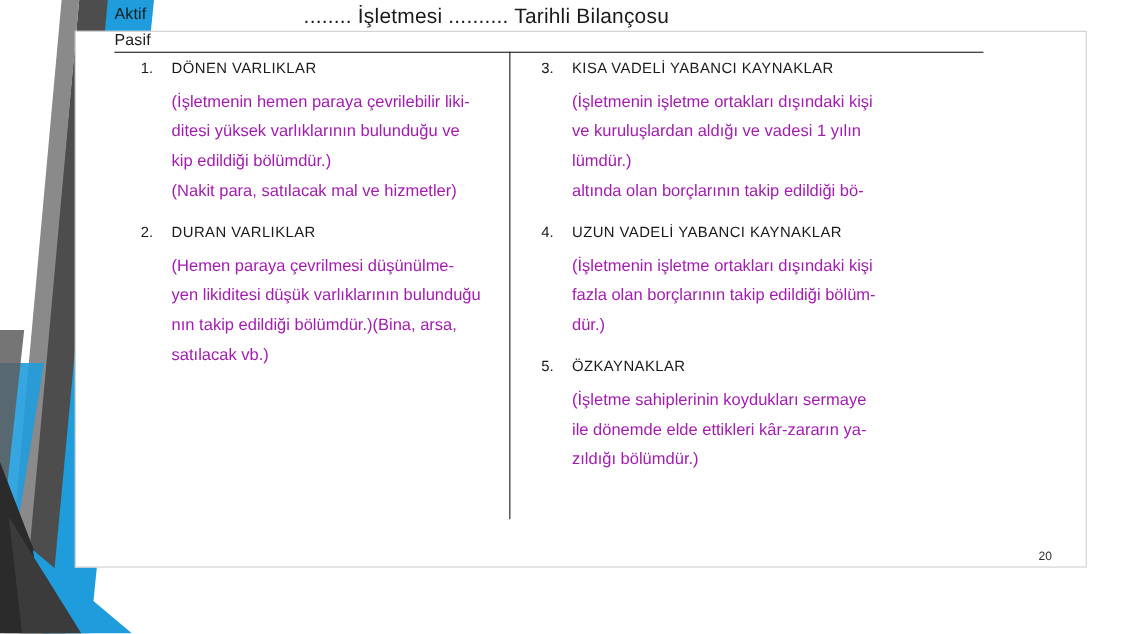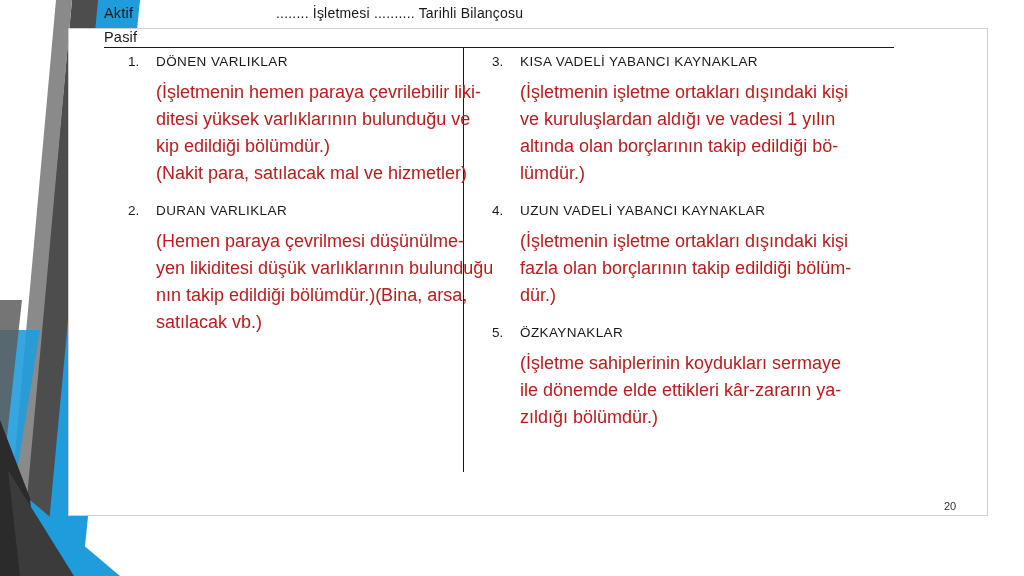--- a/index.html
+++ b/index.html
@@ -59,21 +59,21 @@
     left: 0;
     top: 24px;
     font-size: 14.5px;
     color: #1a1a1a;
     letter-spacing: .2px;
   }
   .title-center {
     position: absolute;
     left: 172px;
     top: 0;
-    font-size: 14px;
+    font-size: 19px;
     color: #1a1a1a;
     letter-spacing: .2px;
     white-space: nowrap;
   }
 
   
   .hrule {
     position: absolute;
     left: 104px;
     top: 47px;
@@ -117,22 +117,22 @@
     color: #1a1a1a;
     text-align: left;
   }
   .entry-title {
     font-size: 13.5px;
     color: #1a1a1a;
     letter-spacing: .4px;
   }
   .entry-body {
     margin-left: 28px;
-    font-size: 18px;
-    color: #b91c1c;
+    font-size: 15px;
+    color: #a21caf;
     line-height: 27px;
     margin-bottom: 16px;
     max-width: 300px;
   }
   .entry-body .ln { display: block; white-space: nowrap; }
 
   
   .page-num {
     position: absolute;
     left: 944px;
@@ -203,22 +203,22 @@
 <div class="col col-right">
 
   <div class="entry">
     <div class="entry-head">
       <span class="entry-num">3.</span>
       <span class="entry-title">KISA VADELİ YABANCI KAYNAKLAR</span>
     </div>
     <div class="entry-body">
       <span class="ln">(İşletmenin işletme ortakları dışındaki kişi</span>
       <span class="ln">ve  kuruluşlardan aldığı ve vadesi 1 yılın</span>
+      <span class="ln">lümdür.)</span>
       <span class="ln">altında olan borçlarının takip edildiği bö-</span>
-      <span class="ln">lümdür.)</span>
     </div>
   </div>
 
   <div class="entry">
     <div class="entry-head">
       <span class="entry-num">4.</span>
       <span class="entry-title">UZUN VADELİ YABANCI KAYNAKLAR</span>
     </div>
     <div class="entry-body">
       <span class="ln">(İşletmenin işletme ortakları dışındaki kişi</span>

